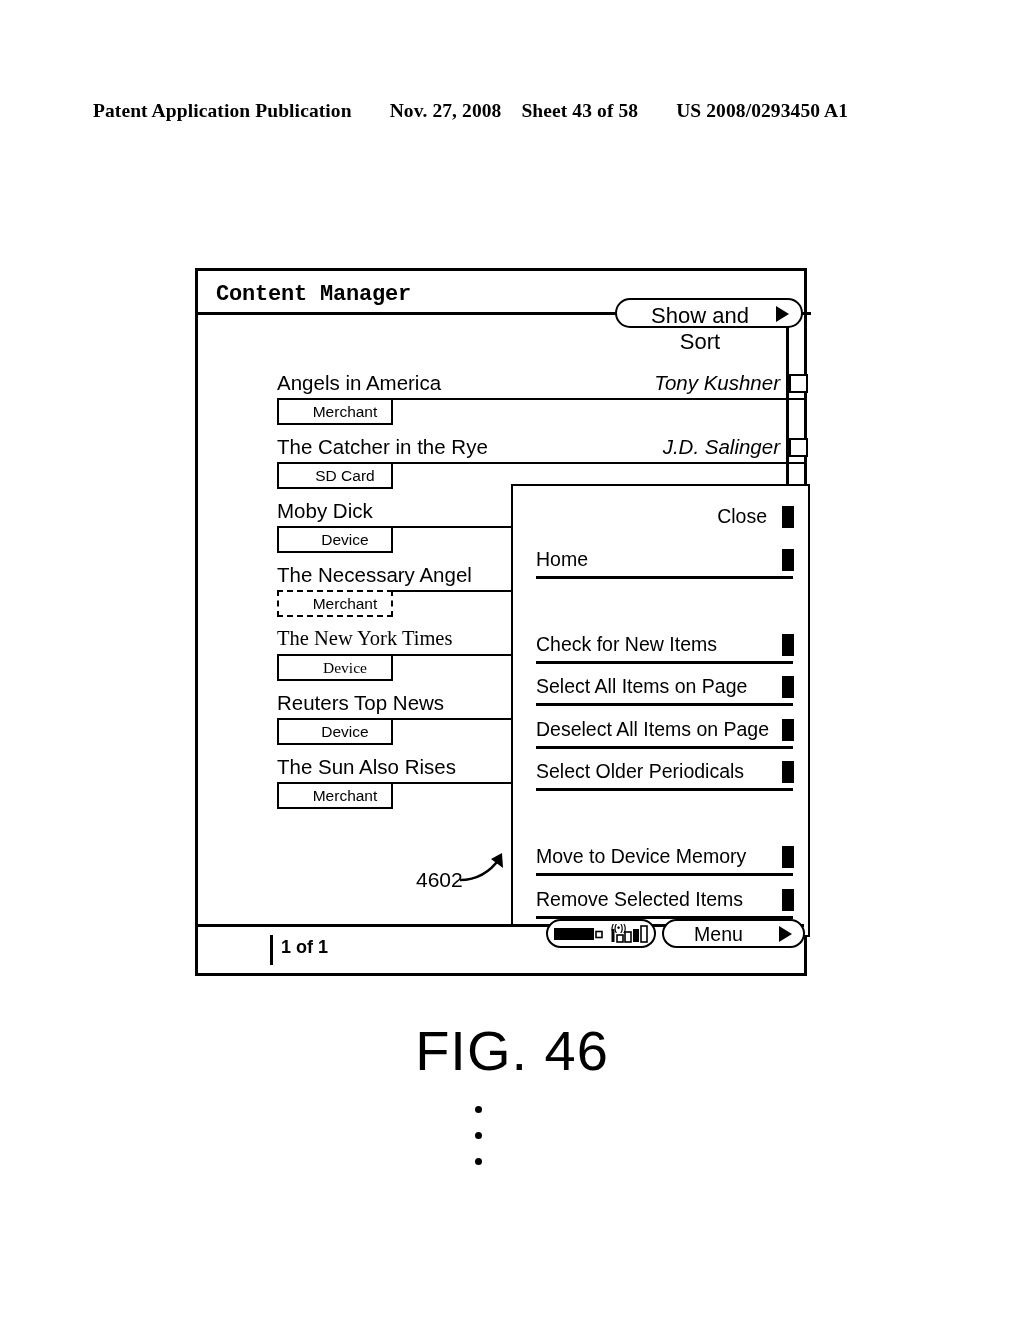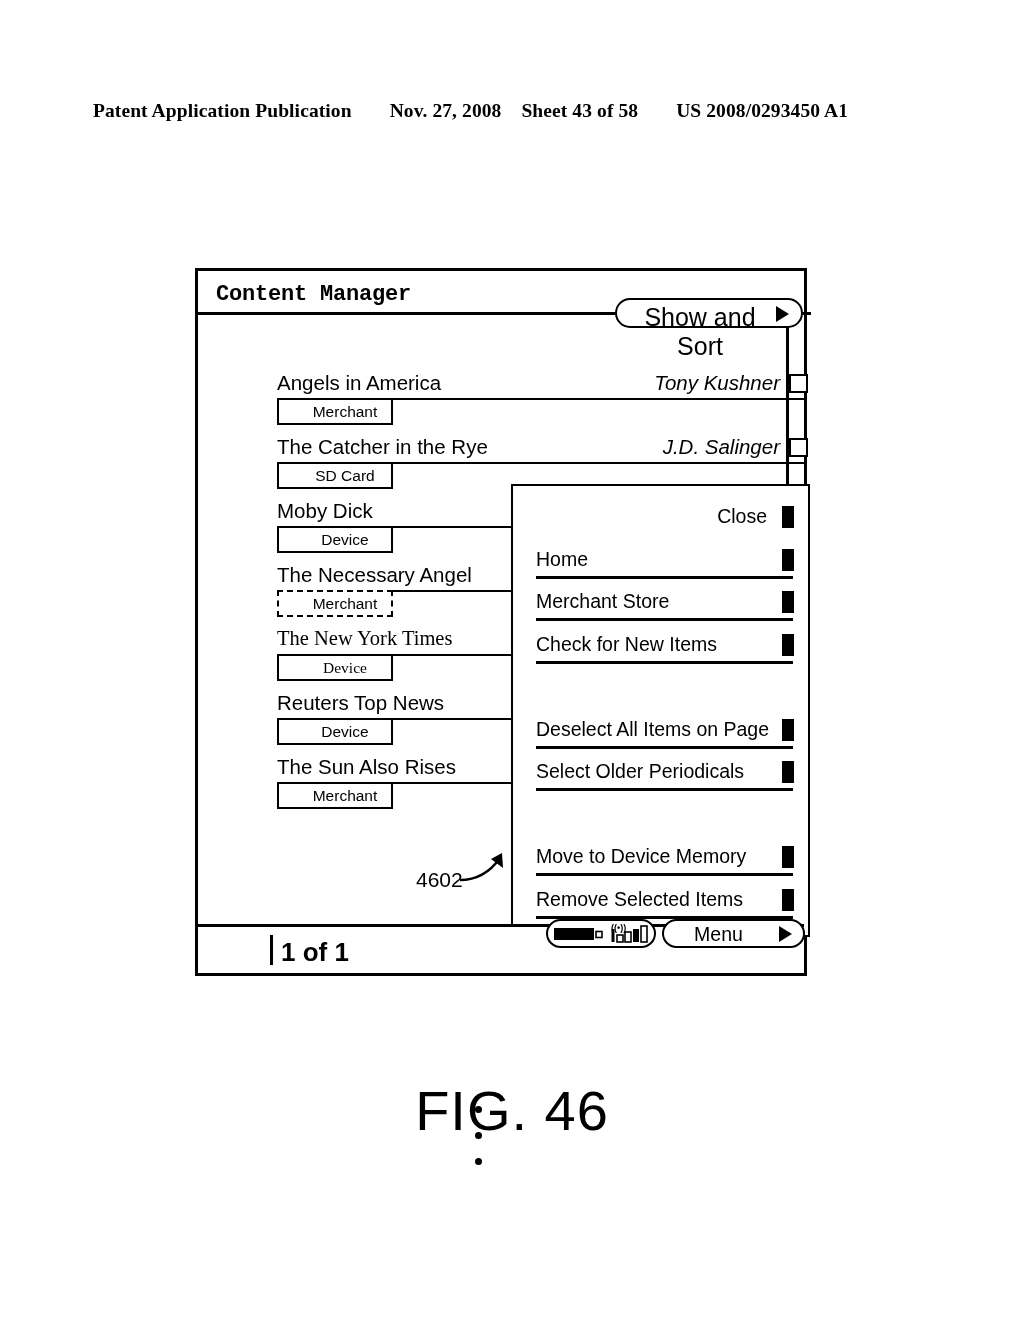--- a/index.html
+++ b/index.html
@@ -75,21 +75,21 @@
     border-radius: 16px;
     background: #fff;
     box-sizing: border-box;
     z-index: 6;
   }
   #show-and-sort .pill-label {
     position: absolute;
     left: 0; right: 34px;
     top: 3px;
     text-align: center;
-    font-size: 25px;
+    font-size: 22px;
     padding-left: 16px;
   }
   .tri-right {
     width: 0; height: 0;
     border-left: 13px solid #000;
     border-top: 8px solid transparent;
     border-bottom: 8px solid transparent;
   }
   #show-and-sort .tri-right {
     position: absolute;
@@ -234,21 +234,21 @@
     left: 72px;
     top: 8px;
     width: 2.5px;
     height: 30px;
     background: #000;
   }
   #page-indicator {
     position: absolute;
     left: 83px;
     top: 10px;
-    font-size: 26px;
+    font-size: 18px;
     font-weight: bold;
   }
   #status-pill {
     position: absolute;
     left: 348px;
     top: -8px;
     width: 110px;
     height: 29px;
     border: 2.5px solid #000;
     border-radius: 15px;
@@ -323,21 +323,21 @@
     top: 1px;
     width: 12px;
     height: 22px;
     background: #000;
   }
 
   
   #fig-caption {
     position: absolute;
     left: 0;
-    top: 1078px;
+    top: 1018px;
     width: 1024px;
     text-align: center;
     font-size: 56px;
     letter-spacing: 1px;
   }
 </style>
 </head>
 <body>
 
 <div id="patent-header">
@@ -415,27 +415,27 @@
   <div id="popup-menu">
       <div class="menu-item close-item" style="top: 19px;">
         <div class="mi-label">Close</div>
         <div class="mi-marker"></div>
       </div>
       <div class="menu-item" style="top: 61.5px;">
         <div class="mi-label">Home</div>
         <div class="mi-underline"></div>
         <div class="mi-marker"></div>
       </div>
-      <div class="menu-item" style="top: 104px;">
-        <div class="mi-label">Merchant Store</div>
-        <div class="mi-underline"></div>
-        <div class="mi-marker"></div>
-      </div>
       <div class="menu-item" style="top: 146.5px;">
         <div class="mi-label">Check for New Items</div>
+        <div class="mi-underline"></div>
+        <div class="mi-marker"></div>
+      </div>
+      <div class="menu-item" style="top: 189px;">
+        <div class="mi-label">Select All Items on Page</div>
         <div class="mi-underline"></div>
         <div class="mi-marker"></div>
       </div>
       <div class="menu-item" style="top: 231.5px;">
         <div class="mi-label">Deselect All Items on Page</div>
         <div class="mi-underline"></div>
         <div class="mi-marker"></div>
       </div>
       <div class="menu-item" style="top: 274px;">
         <div class="mi-label">Select Older Periodicals</div>

